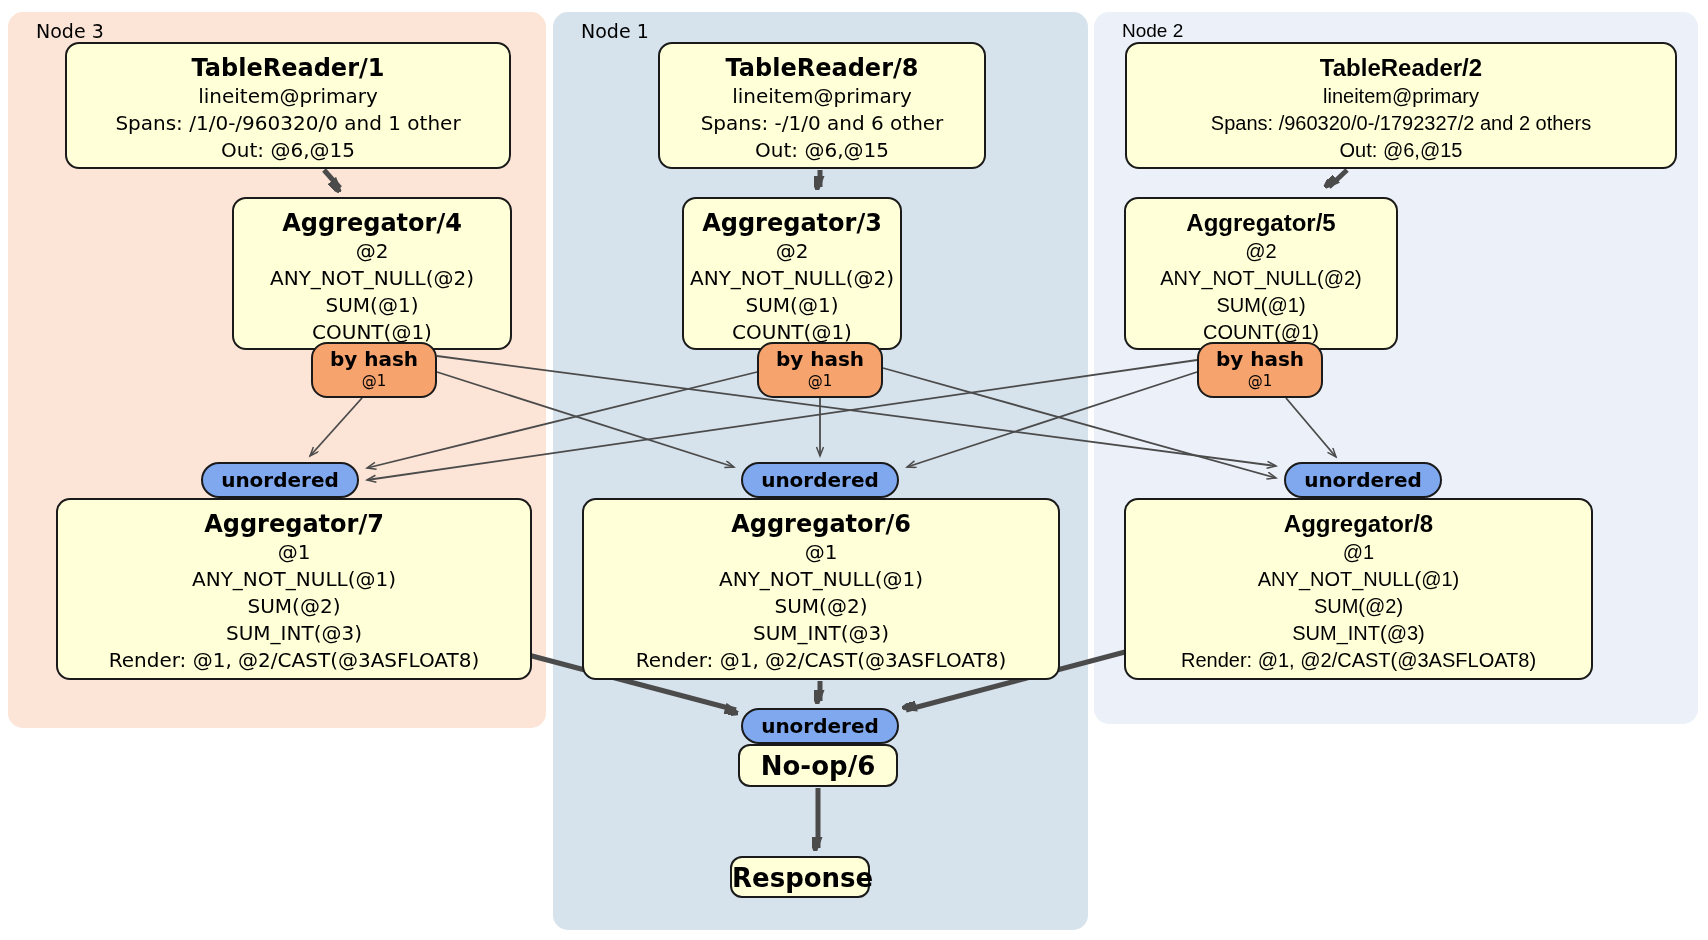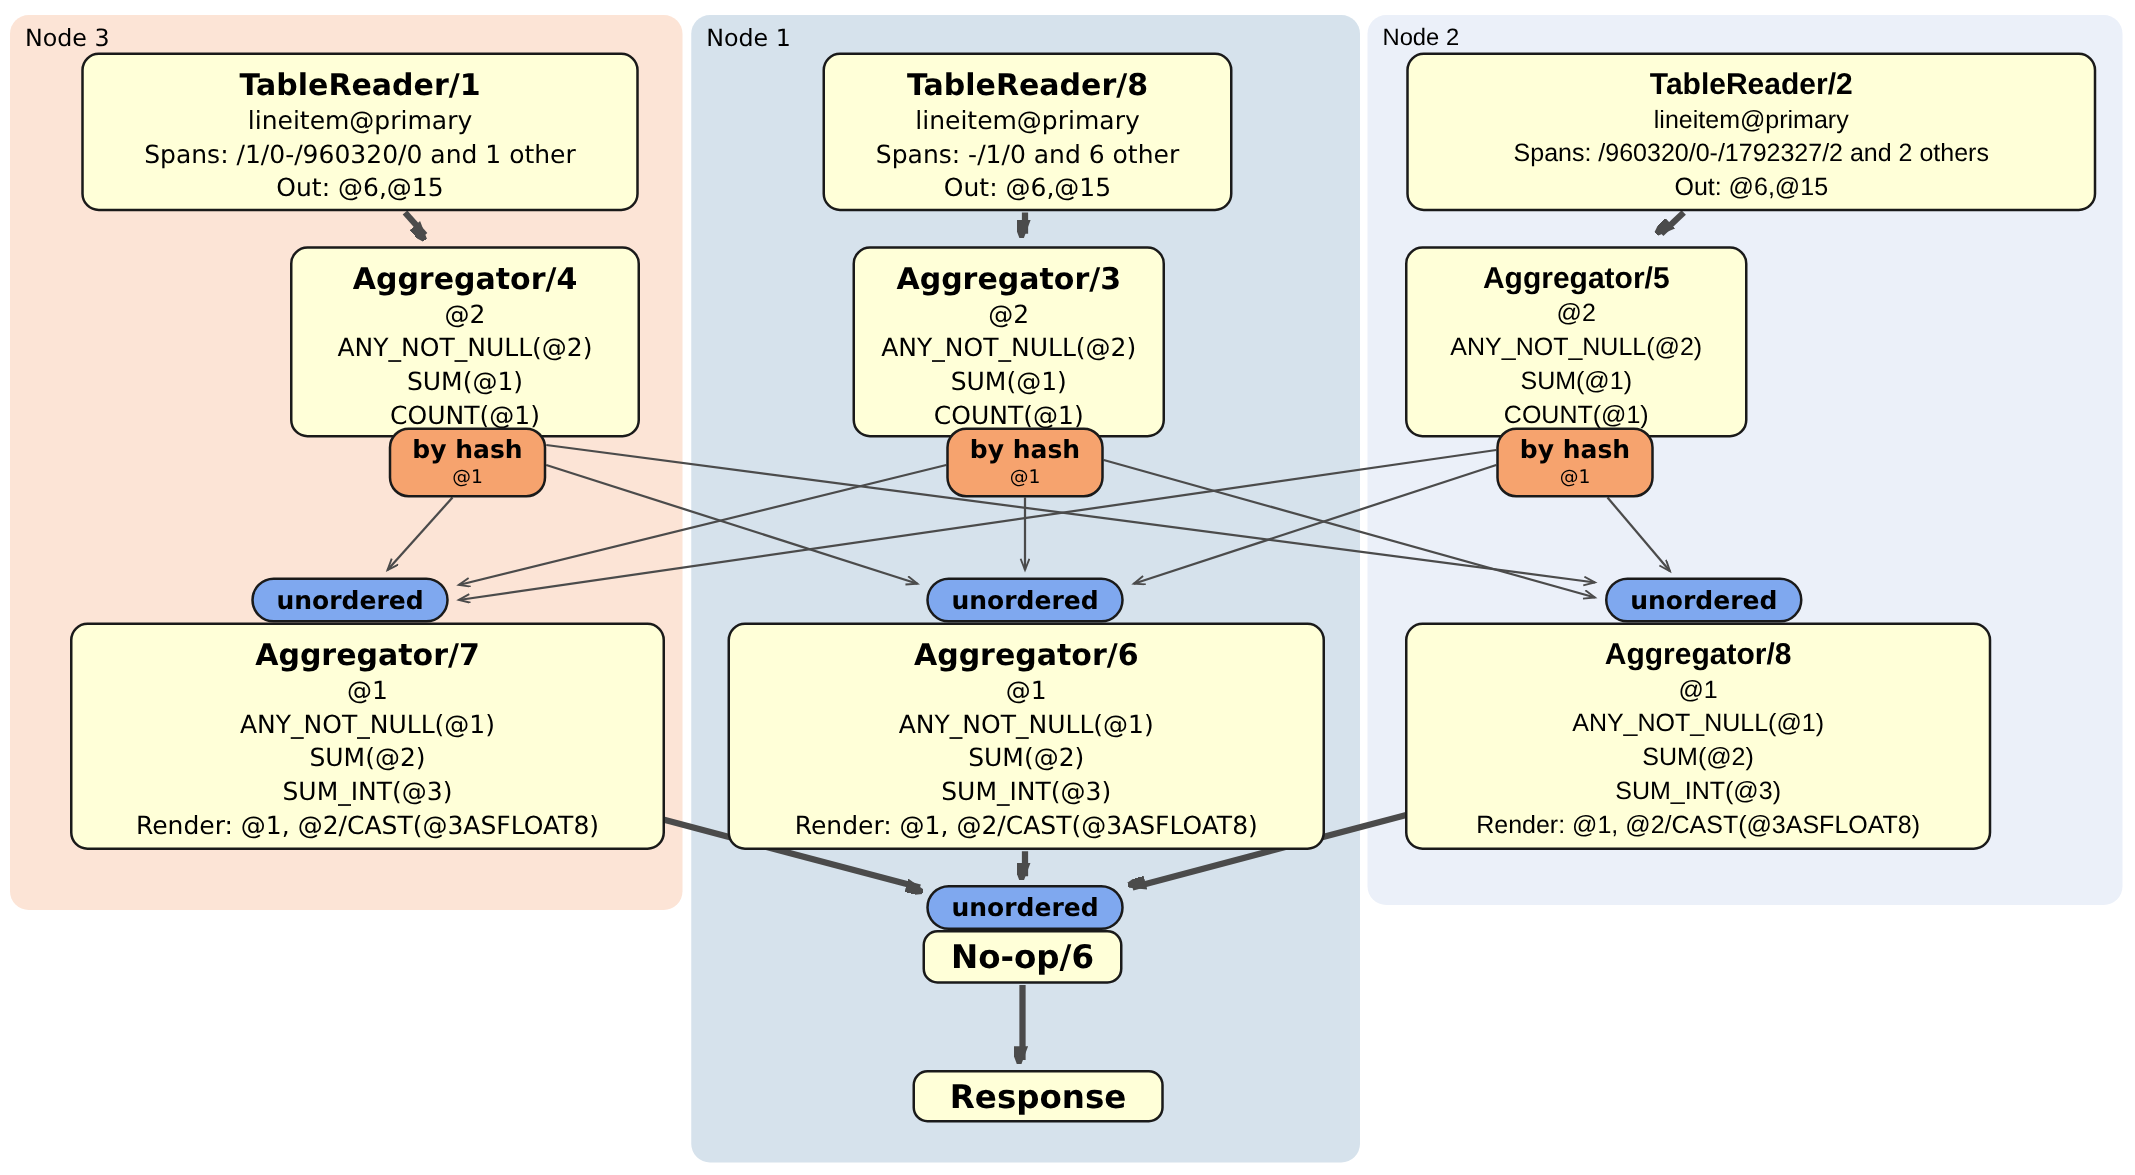--- a/index.html
+++ b/index.html
@@ -8,21 +8,21 @@
     --byhash_fill:#f6a36e; --unordered_fill:#7fa8ef;
     --edge:#4b4b4b; --text:#000000; --page_bg:#ffffff;
   }
   *{margin:0;padding:0;box-sizing:border-box;}
   html,body{width:1708px;height:940px;background:var(--page_bg);overflow:hidden;}
   body{position:relative;font-family:"DejaVu Sans",sans-serif;color:var(--text);}
   .f-wide{font-family:"DejaVu Sans",sans-serif;}
   .f-narrow{font-family:"Liberation Sans",sans-serif;}
 
   .region{position:absolute;border-radius:15px;z-index:0;}
-  .region-label{position:absolute;left:12px;top:8px;font-size:19px;}
+  .region-label{position:absolute;left:28px;top:8px;font-size:19px;}
 
   .layer{position:absolute;left:0;top:0;z-index:1;}
 
   .pbox{position:absolute;background:var(--box_fill);border:2px solid var(--box_border);
         border-radius:14px;text-align:center;z-index:2;padding-top:9px;}
   .ptitle{font-size:24px;font-weight:bold;line-height:30px;}
   .pline{font-size:20px;line-height:27px;}
   .pbox.small{padding-top:3px;border-radius:12px;}
   .pbox.small .ptitle{font-size:26px;line-height:34px;}
 
@@ -107,21 +107,21 @@
   <div class="pline">SUM_INT(@3)</div>
   <div class="pline">Render: @1, @2/CAST(@3ASFLOAT8)</div>
 </div>
 
 <div class="pbox f-wide" style="left:658px;top:42px;width:328px;height:127px;">
   <div class="ptitle">TableReader/8</div>
   <div class="pline">lineitem@primary</div>
   <div class="pline">Spans: -/1/0 and 6 other</div>
   <div class="pline">Out: @6,@15</div>
 </div>
-<div class="pbox f-wide" style="left:682px;top:197px;width:250px;height:153px;">
+<div class="pbox f-wide" style="left:682px;top:197px;width:220px;height:153px;">
   <div class="ptitle">Aggregator/3</div>
   <div class="pline">@2</div>
   <div class="pline">ANY_NOT_NULL(@2)</div>
   <div class="pline">SUM(@1)</div>
   <div class="pline">COUNT(@1)</div>
 </div>
 <div class="byhash f-wide" style="left:757px;top:342px;">
   <div class="bh-label">by hash</div>
   <div class="bh-sub">@1</div>
 </div>
@@ -135,21 +135,21 @@
   <div class="pline">SUM(@2)</div>
   <div class="pline">SUM_INT(@3)</div>
   <div class="pline">Render: @1, @2/CAST(@3ASFLOAT8)</div>
 </div>
 <div class="unordered f-wide" style="left:741px;top:708px;">
   <div class="un-label">unordered</div>
 </div>
 <div class="pbox small f-wide" style="left:738px;top:744px;width:160px;height:43px;">
   <div class="ptitle">No-op/6</div>
 </div>
-<div class="pbox small f-wide" style="left:730px;top:856px;width:201px;height:42px;">
+<div class="pbox small f-wide" style="left:730px;top:856px;width:140px;height:42px;">
   <div class="ptitle">Response</div>
 </div>
 
 <div class="pbox f-narrow" style="left:1125px;top:42px;width:552px;height:127px;">
   <div class="ptitle">TableReader/2</div>
   <div class="pline">lineitem@primary</div>
   <div class="pline">Spans: /960320/0-/1792327/2 and 2 others</div>
   <div class="pline">Out: @6,@15</div>
 </div>
 <div class="pbox f-narrow" style="left:1124px;top:197px;width:274px;height:153px;">

